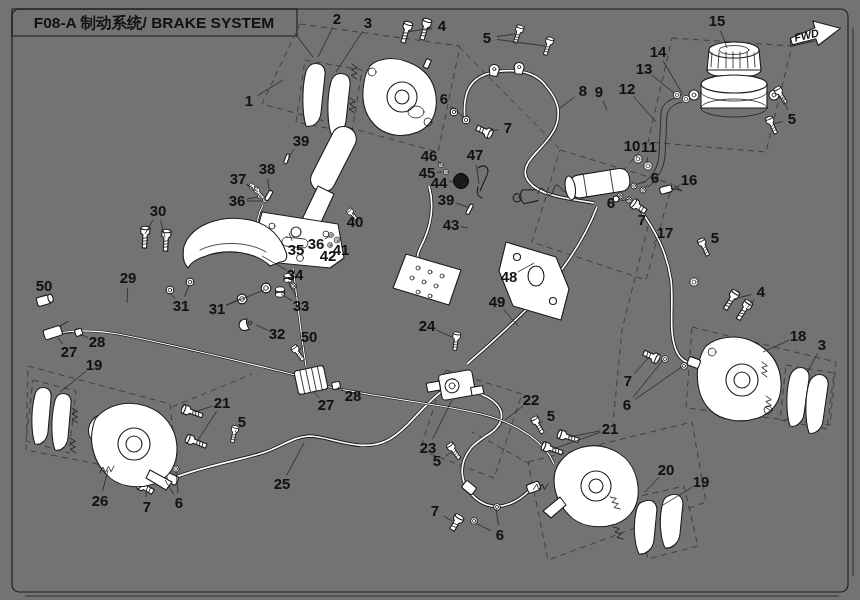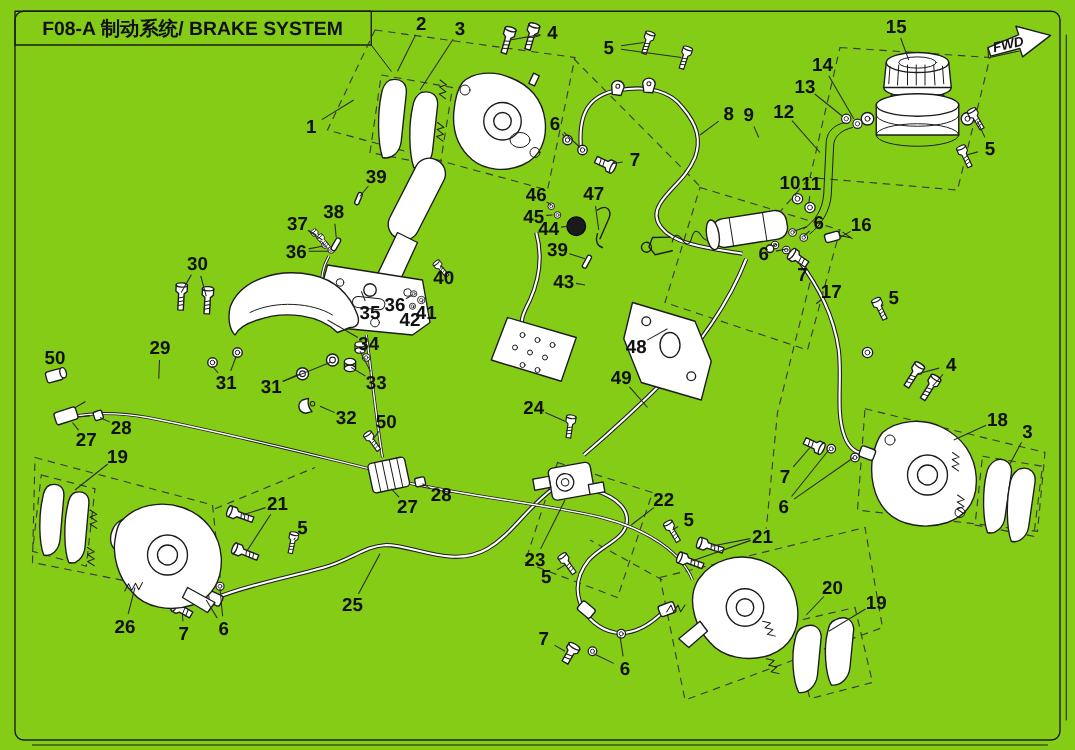--- a/index.html
+++ b/index.html
@@ -1,16 +1,16 @@
 <!DOCTYPE html>
 <html><head>
 <meta charset="utf-8">
 <style>
   html,body{margin:0;padding:0;background:#f2f2f2;}
-  .page{width:860px;height:600px;background:#84cc16;position:relative;margin:0 auto;}
+  .page{width:860px;height:600px;background:#737373;position:relative;margin:0 auto;}
   svg{display:block;}
   .ln{fill:none;stroke:#1c1c1c;stroke-width:1.1;stroke-linecap:round;stroke-linejoin:round;}
   .lnF{fill:#ffffff;stroke:#1c1c1c;stroke-width:1.1;stroke-linejoin:round;}
   .thin{stroke-width:0.8;}
   .dash{fill:none;stroke:#3a3a3a;stroke-width:0.9;stroke-dasharray:6 4.5;}
   .hoseO{fill:none;stroke:#1c1c1c;stroke-width:3.4;}
   .hoseI{fill:none;stroke:#ffffff;stroke-width:1.7;}
   .cabO{fill:none;stroke:#1c1c1c;stroke-width:2.4;}
   .cabI{fill:none;stroke:#ffffff;stroke-width:1.1;}
   .leader{stroke:#2a2a2a;stroke-width:0.85;}

